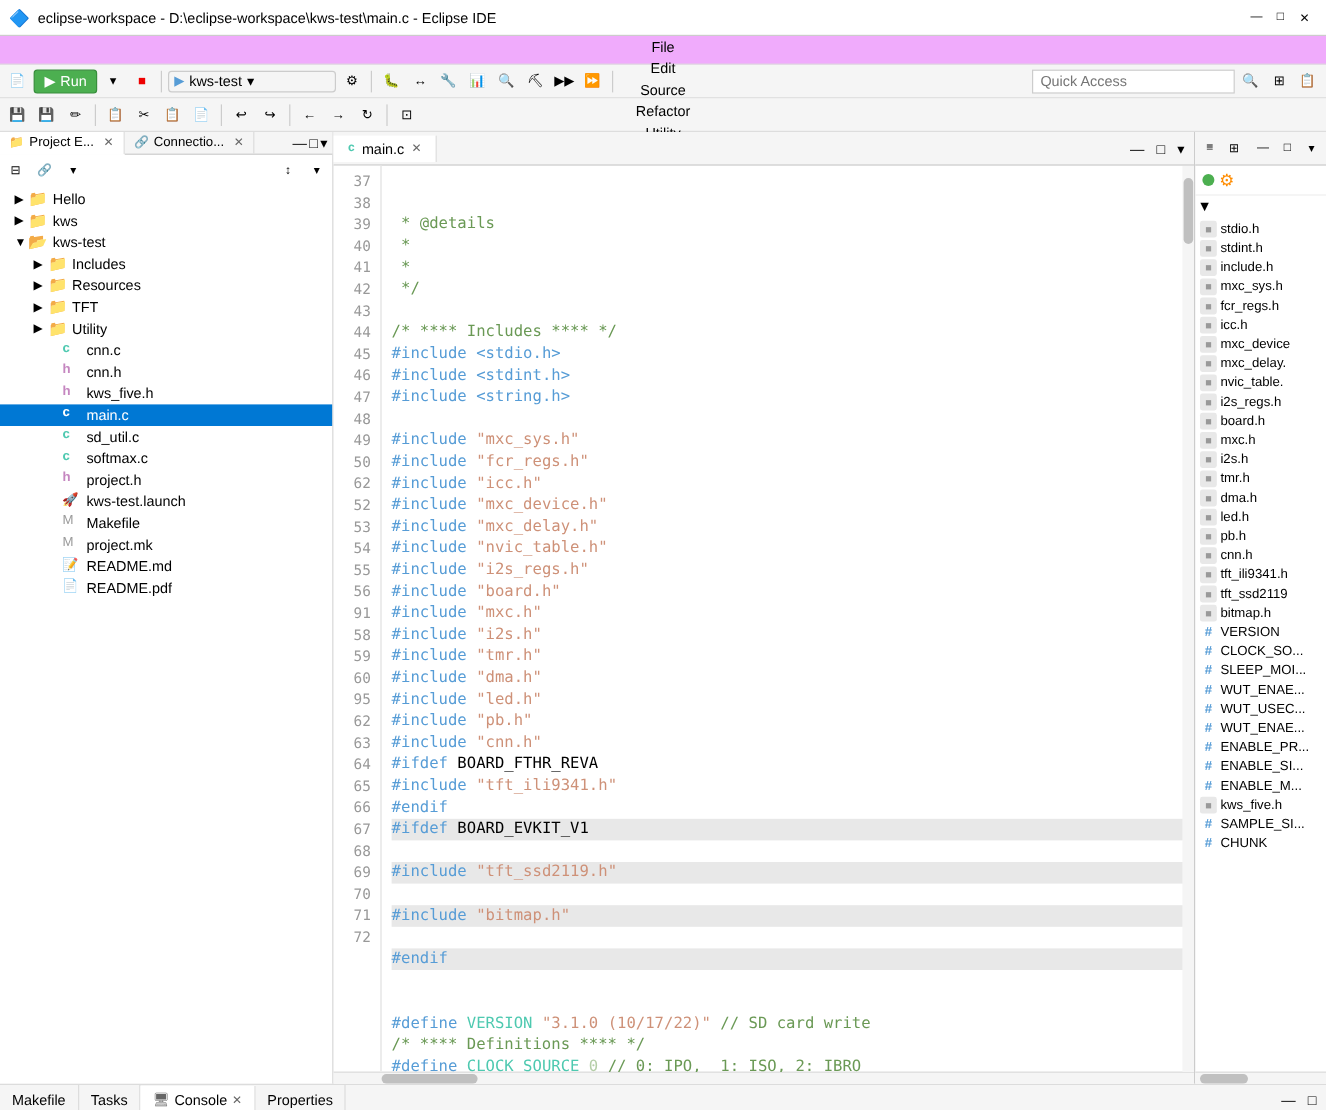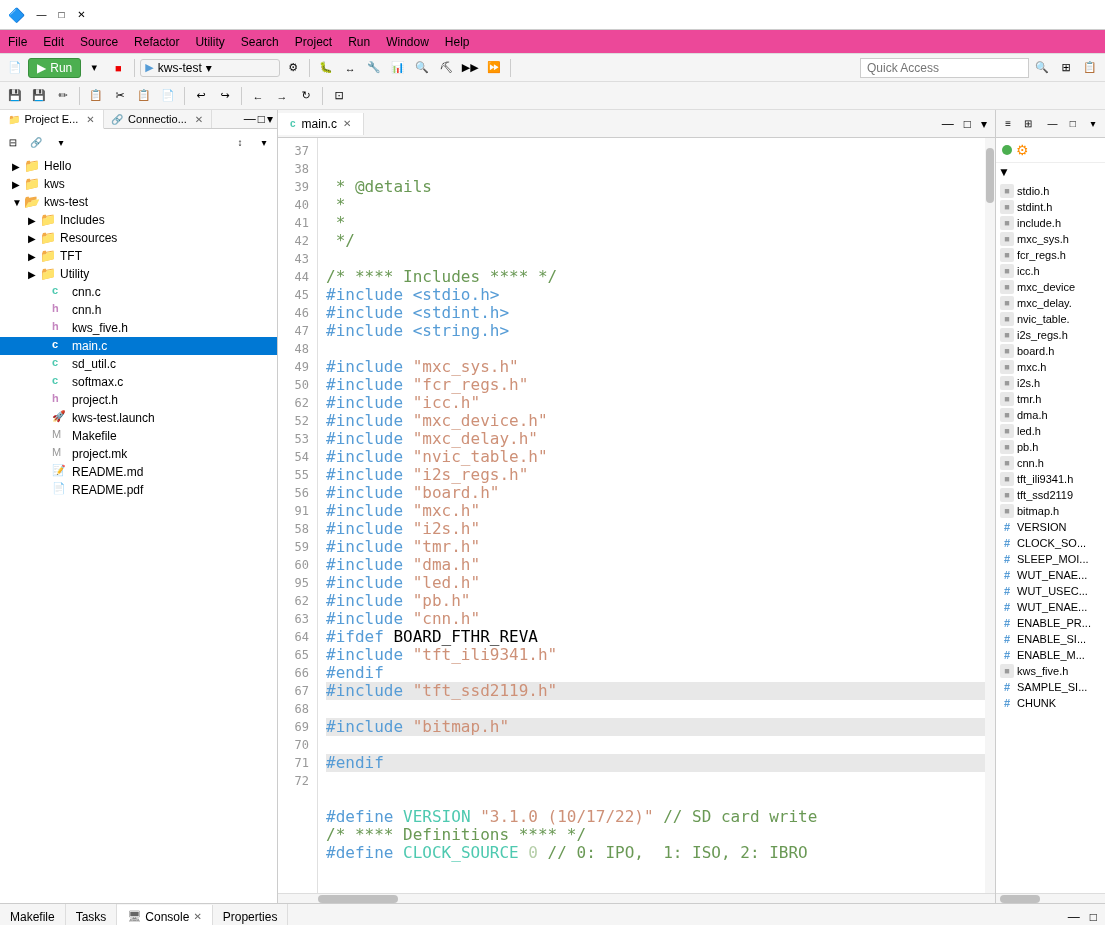--- a/index.html
+++ b/index.html
@@ -3,21 +3,21 @@
   <meta charset="utf-8">
   <style>
     * { margin: 0; padding: 0; box-sizing: border-box; }
     body { font-family: 'Segoe UI', Arial, sans-serif; font-size: 12px; background: #f0f0f0; width: 1105px; height: 925px; overflow: hidden; }
     
     
     #title-bar { background: #fff; height: 30px; display: flex; align-items: center; padding: 0 8px; border-bottom: 1px solid #ccc; font-size: 12px; }
     #title-bar .win-btn { width: 20px; height: 20px; display: flex; align-items: center; justify-content: center; cursor: pointer; font-size: 10px; }
 
     
-    #menu-bar { background: #ec4899; height: 24px; display: flex; align-items: center; border-bottom: 1px solid #ddd; }
+    #menu-bar { background: #f0abfc; height: 24px; display: flex; align-items: center; border-bottom: 1px solid #ddd; flex-direction: column; }
     #menu-bar .menu-item { padding: 2px 8px; cursor: pointer; font-size: 12px; height: 100%; display: flex; align-items: center; }
 
     
     #toolbar1 { background: #f5f5f5; height: 28px; display: flex; align-items: center; padding: 2px 4px; border-bottom: 1px solid #ddd; gap: 2px; }
     #toolbar2 { background: #f5f5f5; height: 28px; display: flex; align-items: center; padding: 2px 4px; border-bottom: 1px solid #ddd; gap: 2px; }
     .tb-btn { width: 22px; height: 22px; display: flex; align-items: center; justify-content: center; cursor: pointer; border: 1px solid transparent; border-radius: 2px; font-size: 11px; }
     .tb-sep { width: 1px; height: 18px; background: #ccc; margin: 0 3px; }
     .run-group { display: flex; align-items: center; gap: 2px; }
     .run-btn { background: #4caf50; color: #fff; border: 1px solid #388e3c; border-radius: 3px; padding: 2px 8px; cursor: pointer; font-size: 12px; display: flex; align-items: center; gap: 4px; }
     .config-dropdown { display: flex; align-items: center; background: #f5f5f5; border: 1px solid #ccc; border-radius: 3px; padding: 1px 4px; font-size: 12px; min-width: 140px; cursor: pointer; }
@@ -68,29 +68,30 @@
     #bottom-area { height: 180px; border-top: 1px solid #ccc; background: #fff; display: flex; flex-direction: column; }
     #bottom-tabs-bar { background: #f5f5f5; height: 26px; display: flex; align-items: center; border-bottom: 1px solid #ccc; }
     .bottom-tab { padding: 2px 10px; font-size: 12px; cursor: pointer; border-right: 1px solid #ddd; display: flex; align-items: center; gap: 4px; height: 100%; }
     .bottom-tab.active { background: #fff; border-bottom: 1px solid #fff; margin-bottom: -1px; }
     .bottom-tab-icons { margin-left: auto; display: flex; padding: 2px 4px; gap: 2px; }
     
     .code-wrapper { display: flex; flex: 1; overflow: hidden; }
     
     .ln { display: block; color: #999; font-family: 'Consolas', monospace; font-size: 12px; line-height: 18px; text-align: right; padding-right: 4px; }
     
-    pre { margin: 0; font-family: 'Consolas', monospace; font-size: 16px; line-height: 18px; }
+    pre { margin: 0; font-family: 'Consolas', monospace; font-size: 13px; line-height: 18px; }
     
     .tree-toolbar { display: flex; padding: 2px; gap: 2px; }
   </style>
 </head>
 <body>
 
 <div id="title-bar">
   <span style="color:#ff8c00; margin-right:6px; font-size:14px;">🔷</span>
+  <span style="flex:1; font-size:12px;">eclipse-workspace - D:\eclipse-workspace\kws-test\main.c - Eclipse IDE</span>
   <span class="win-btn" style="cursor:pointer; padding:0 8px;">—</span>
   <span class="win-btn" style="cursor:pointer; padding:0 8px;">□</span>
   <span class="win-btn close-btn" style="cursor:pointer; padding:0 8px;">✕</span>
 </div>
 
 <div id="menu-bar">
   <div class="menu-item">File</div>
   <div class="menu-item">Edit</div>
   <div class="menu-item">Source</div>
   <div class="menu-item">Refactor</div>
@@ -388,20 +389,21 @@
 <span class="kw">#include</span> <span class="str">"mxc.h"</span>
 <span class="kw">#include</span> <span class="str">"i2s.h"</span>
 <span class="kw">#include</span> <span class="str">"tmr.h"</span>
 <span class="kw">#include</span> <span class="str">"dma.h"</span>
 <span class="kw">#include</span> <span class="str">"led.h"</span>
 <span class="kw">#include</span> <span class="str">"pb.h"</span>
 <span class="kw">#include</span> <span class="str">"cnn.h"</span>
 <span class="kw">#ifdef</span> BOARD_FTHR_REVA
 <span class="kw">#include</span> <span class="str">"tft_ili9341.h"</span>
 <span class="kw">#endif</span>
+<span style="background:#e8e8e8; display:block;"><span class="kw">#ifdef</span> BOARD_EVKIT_V1</span>
 <span style="background:#e8e8e8; display:block;"><span class="kw">#include</span> <span class="str">"tft_ssd2119.h"</span></span>
 <span style="background:#e8e8e8; display:block;"><span class="kw">#include</span> <span class="str">"bitmap.h"</span></span>
 <span style="background:#e8e8e8; display:block;"><span class="kw">#endif</span></span>
 
 <span class="kw">#define</span> <span class="define-name">VERSION</span> <span class="str">"3.1.0 (10/17/22)"</span> <span class="comment">// SD card write</span>
 <span class="comment">/* **** Definitions **** */</span>
 <span class="kw">#define</span> <span class="define-name">CLOCK_SOURCE</span> <span class="num">0</span> <span class="comment">// 0: IPO,  1: ISO, 2: IBRO</span>
 </pre>
         
         <div style="position:absolute; right:0; top:0; bottom:0; width:10px; background:#f5f5f5;">

